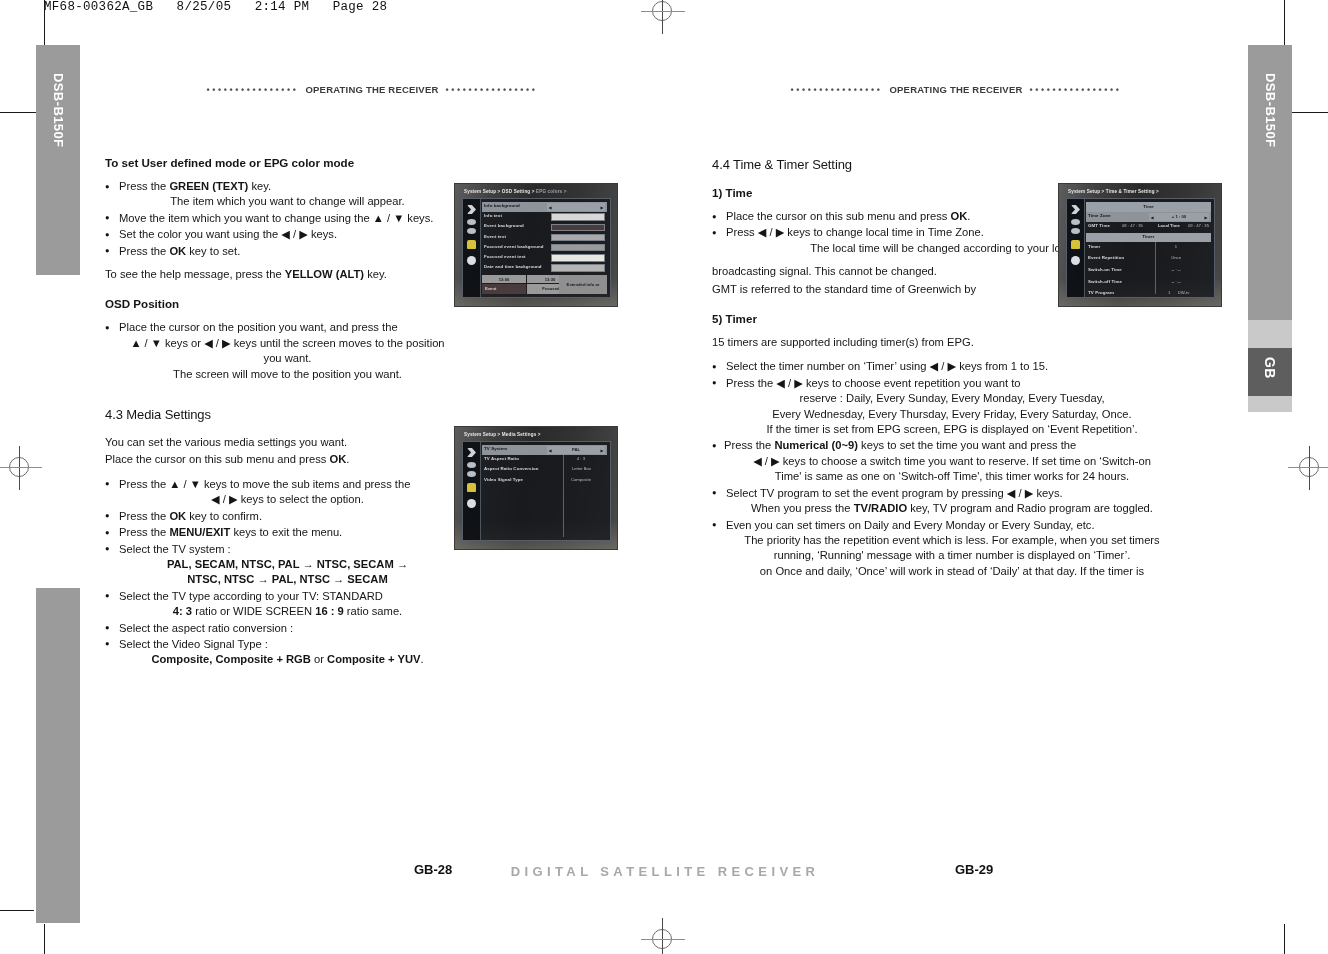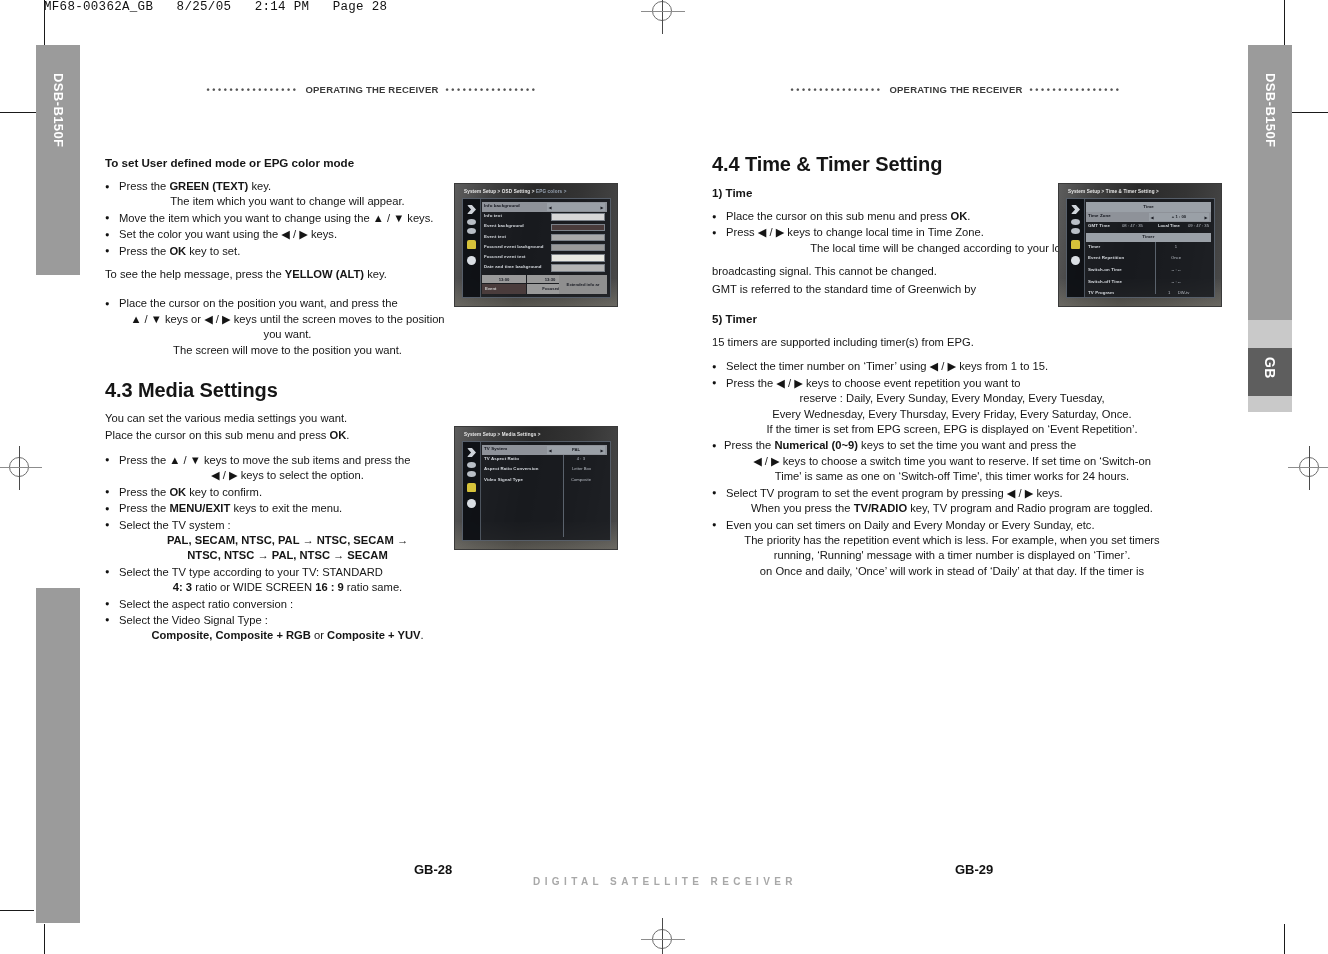--- a/index.html
+++ b/index.html
@@ -155,22 +155,22 @@
   .col-left  { left: 25px;  top: 155px; width: 350px; }
   .col-right { left: 48px;  top: 155px; width: 465px; }
 
   h3.sec-head {
     font-size: 11.6px;
     font-weight: bold;
     margin: 0 0 9px 0;
     line-height: 15px;
   }
   h2.big-head {
-    font-size: 20px;
-    font-weight: bold;
+    font-size: 13px;
+    font-weight: normal;
     margin: 0 0 11px 0;
     line-height: 19px;
     letter-spacing: -0.1px;
   }
 
   .spacer-lg { height: 22px; }
   .spacer-md { height: 12px; }
   .spacer-sm { height: 7px; }
 
   ul.bullets {
@@ -368,26 +368,25 @@
     top: 862px;
   }
   .folio-left  { left: 334px; }
   .folio-right { left: 955px; }
   .footer-strap {
     position: absolute;
     top: 864px;
     left: 430px;
     width: 470px;
     text-align: center;
-    font-size: 10px;
+    font-size: 13px;
     font-weight: bold;
     letter-spacing: 4.4px;
     color: #a8a8a8;
     white-space: nowrap;
-    margin-top: 12px;
   }
 </style>
 </head>
 <body>
 
 <div class="reg-mark" style="left:641px; top:-10px;">
   <div class="circ"></div>
   <div class="vline"></div>
   <div class="hline"></div>
 </div>
@@ -456,20 +455,21 @@
         <span>Press the </span><b>OK</b><span> key to set.</span>
       </li>
     </ul>
 
     <div class="spacer-sm"></div>
     <p class="para">
       <span>To see the help message, press the </span><b>YELLOW (ALT)</b><span> key.</span>
     </p>
 
     <div class="spacer-md"></div>
+    <h3 class="sec-head">OSD Position</h3>
 
     <ul class="bullets">
       <li>
         <span>Place the cursor on the position you want, and press the</span>
         <span class="sub">▲ / ▼ keys or ◀ / ▶ keys until the screen moves to the position you want.</span>
         <span class="sub">The screen will move to the position you want.</span>
       </li>
     </ul>
 
     <div class="spacer-lg"></div>

